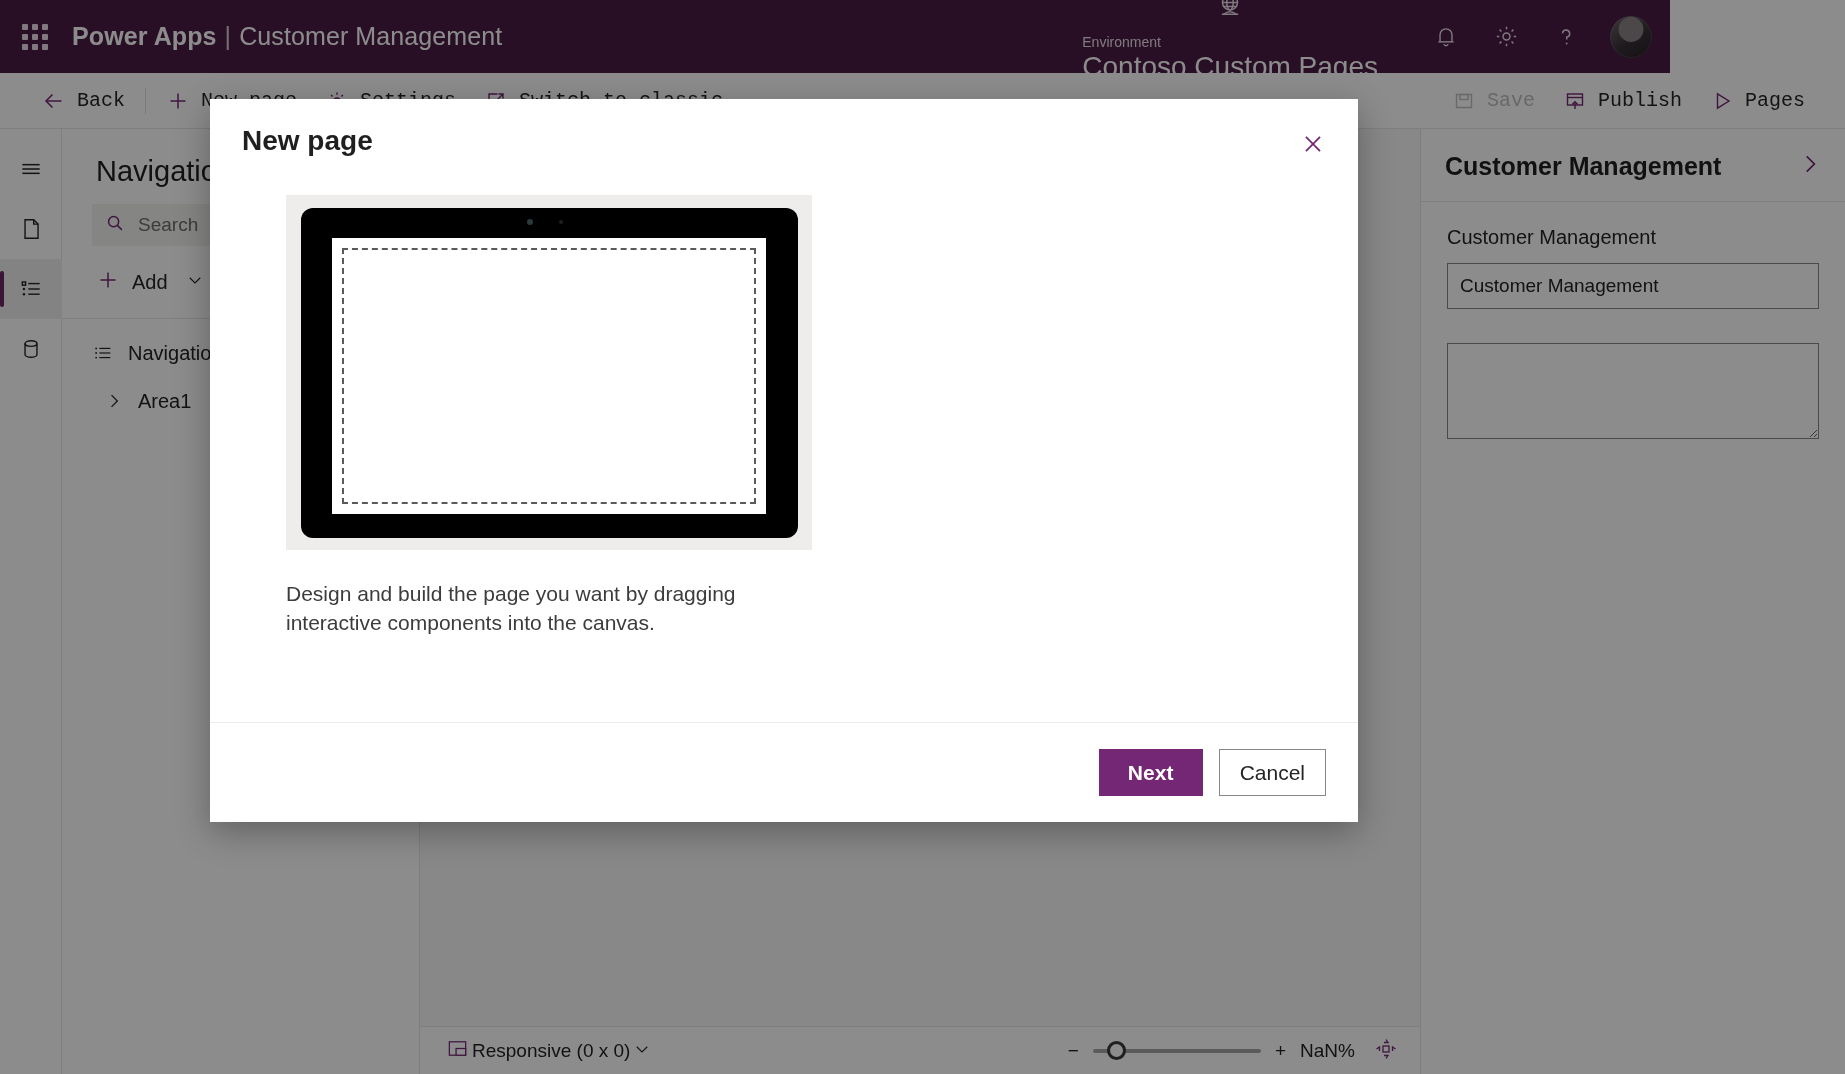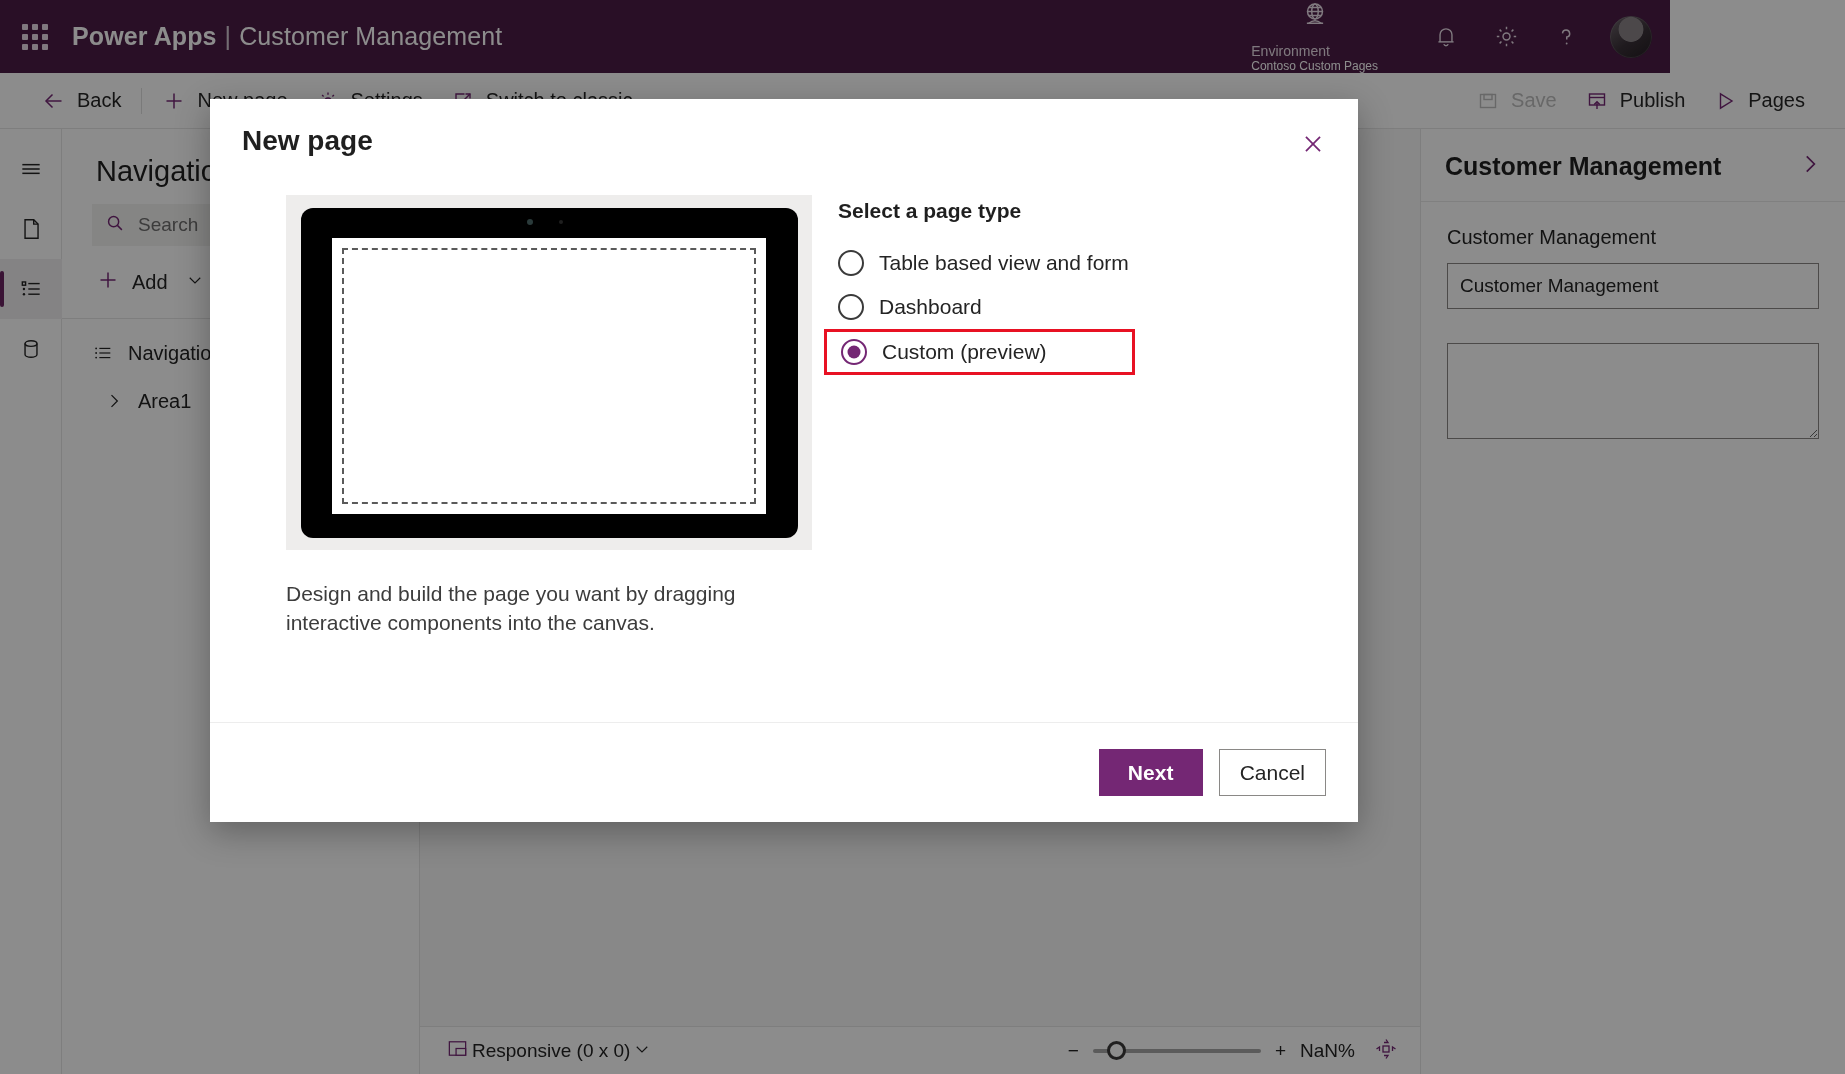--- a/index.html
+++ b/index.html
@@ -31,21 +31,21 @@
   .waffle i { width: 6px; height: 6px; background: #e9dde7; border-radius: 1px; display: block; }
   .brand { font-size: 25px; font-weight: 600; letter-spacing: .1px; color: #ffffff; white-space: nowrap; }
   .brand .sep { font-weight: 300; opacity: .75; padding: 0 8px; }
   .brand .sub { font-weight: 400; }
 
   .hdr-right { margin-left: auto; display: flex; align-items: center; height: 73px; }
   .env-block { display: flex; align-items: center; gap: 14px; padding-right: 38px; cursor: pointer; flex-direction: column; }
   .globe-icon { width: 30px; height: 30px; display: block; }
   .env-text { line-height: 1.12; }
   .env-label { font-size: 14px; color: #e7dbe5; }
-  .env-value { font-size: 12px; color: #ffffff; }
+  .env-value { font-size: 28px; color: #ffffff; }
   .hdr-icon-btn {
     width: 60px; height: 73px;
     display: flex; align-items: center; justify-content: center;
     cursor: pointer;
   }
   .hdr-icon-btn svg { display: block; }
   .avatar {
     width: 42px; height: 42px; border-radius: 50%;
     margin-left: 14px; margin-right: 18px;
     background:
@@ -55,20 +55,21 @@
     cursor: pointer; flex: none;
   }
 
   
   .cmdbar {
     position: absolute; top: 73px; left: 0;
     width: 1845px; height: 56px;
     background: #ffffff;
     display: flex; align-items: center;
     border-bottom: 1px solid #e6e6e6;
+    font-family: Liberation Mono, monospace;
   }
   .cmd-btn {
     display: flex; align-items: center; gap: 11px;
     height: 40px; padding: 0 14px;
     font-size: 20px; color: #262626;
     cursor: pointer; white-space: nowrap;
   }
   .cmd-btn svg { display: block; flex: none; }
   .cmd-btn.disabled { color: #bdbdbd; cursor: default; }
   .cmd-sep { width: 1px; height: 26px; background: #dedede; margin: 0 6px; }
@@ -602,38 +603,20 @@
             <div class="device-cam1"></div>
             <div class="device-cam2"></div>
             <div class="device-screen">
               <div class="device-dashed"></div>
             </div>
           </div>
         </div>
         <div class="preview-desc">Design and build the page you want by dragging interactive components into the canvas.</div>
       </div>
 
-      <div class="options-col">
-        <div class="options-title">Select a page type</div>
-
-        <div class="radio-row">
-          <span class="radio"></span>
-          <span class="radio-label">Table based view and form</span>
-        </div>
-
-        <div class="radio-row">
-          <span class="radio"></span>
-          <span class="radio-label">Dashboard</span>
-        </div>
-
-        <div class="radio-row highlighted">
-          <span class="radio checked"></span>
-          <span class="radio-label">Custom (preview)</span>
-        </div>
-      </div>
 
     </div>
 
     <div class="dlg-foot">
       <div class="btn btn-primary">Next</div>
       <div class="btn btn-secondary">Cancel</div>
     </div>
   </div>
 
 </div>

